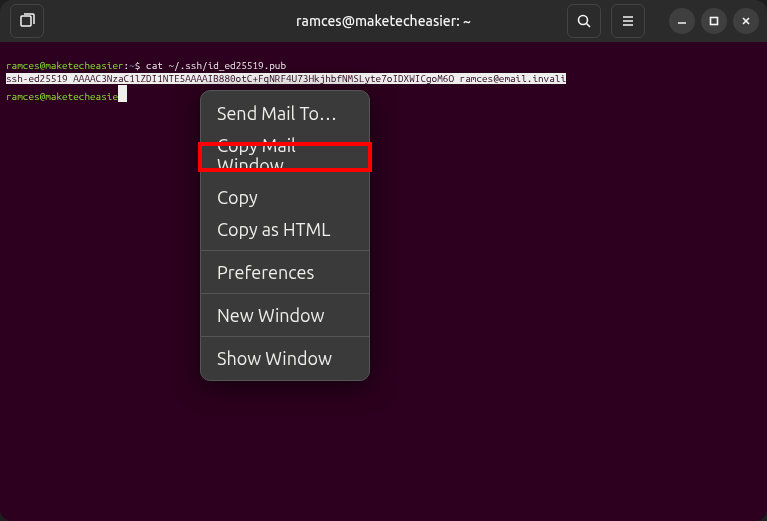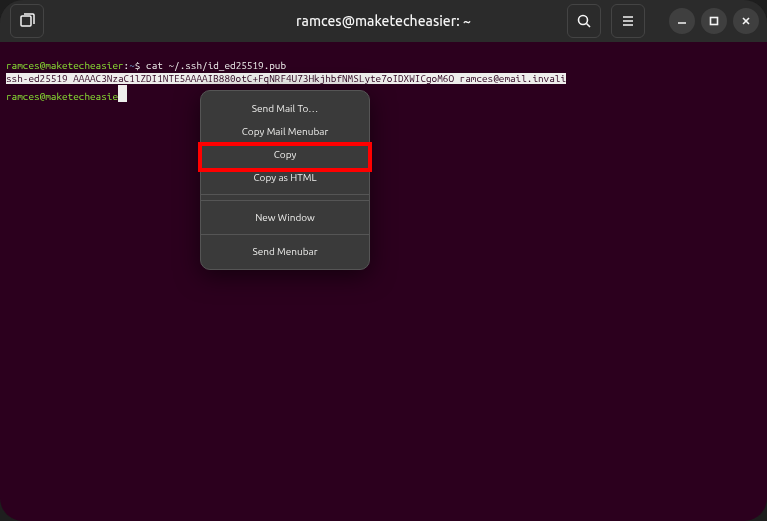--- a/index.html
+++ b/index.html
@@ -8,21 +8,21 @@
       height: 521px;
       background: #1e1e1e;
       font-family: 'Ubuntu', 'DejaVu Sans', sans-serif;
       overflow: hidden;
       position: relative;
     }
     .window {
       width: 100%;
       height: 100%;
       background: #1e1e1e;
-      border-radius: 23px;
+      border-radius: 12px;
       overflow: hidden;
       display: flex;
       flex-direction: column;
     }
     .titlebar {
       height: 42px;
       background: #2b2b2b;
       display: flex;
       align-items: center;
       padding: 0 8px;
@@ -100,23 +100,22 @@
       position: absolute;
       top: 90px;
       left: 200px;
       width: 170px;
       background: #3a3a3a;
       border: 1px solid #555;
       border-radius: 10px;
       padding: 6px 0;
       box-shadow: 0 6px 24px rgba(0,0,0,0.55);
       font-family: 'Ubuntu', sans-serif;
-      font-size: 10px;
+      font-size: 18px;
       color: #eeeeec;
-      text-align: center;
     }
     .menu-item {
       padding: 6px 16px;
       cursor: pointer;
     }
     .menu-item.disabled {
       color: #888;
     }
     .menu-sep {
       height: 1px;
@@ -177,23 +176,24 @@
     </div>
   </div>
 
   <div class="terminal"><span class="prompt-user">ramces@maketecheasier</span><span class="prompt-symbol">:</span><span class="prompt-path">~</span><span class="prompt-symbol">$ </span><span class="command">cat ~/.ssh/id_ed25519.pub</span>
 <span class="selected">ssh-ed25519 AAAAC3NzaC1lZDI1NTE5AAAAIB880otC+FqNRF4U73HkjhbfNMSLyte7oIDXWICgoM6O ramces@email.invali</span>
 <span class="prompt-user">ramces@maketecheasie</span><span class="cursor"></span></div>
 </div>
 
 <div class="context-menu">
   <div class="menu-item">Send Mail To…</div>
-  <div class="menu-item">Copy Mail Menubar</div>
+  <div class="menu-item">Copy Mail Window</div>
   <div class="menu-item">Copy</div>
   <div class="menu-item">Copy as HTML</div>
   <div class="menu-sep"></div>
+  <div class="menu-item">Preferences</div>
   <div class="menu-sep"></div>
   <div class="menu-item">New Window</div>
   <div class="menu-sep"></div>
-  <div class="menu-item">Send Menubar</div>
+  <div class="menu-item">Show Window</div>
 </div>
 
 <div class="menu-highlight" style="top:142px; left:198px; width:174px; height:30px;"></div>
 
 </body></html>

